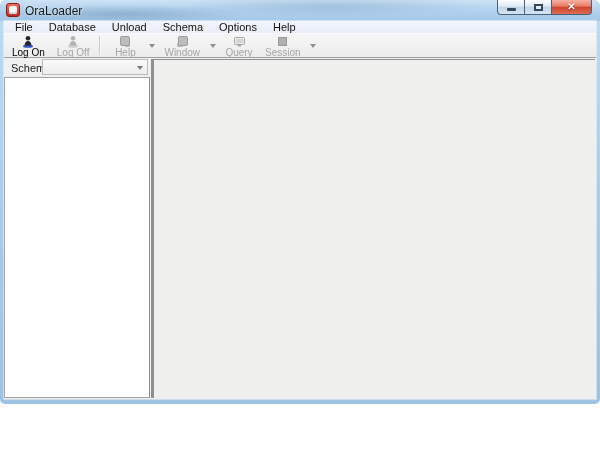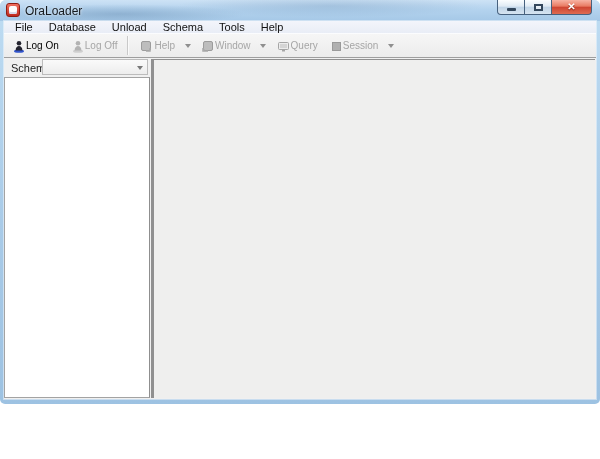--- a/index.html
+++ b/index.html
@@ -35,21 +35,21 @@
     box-shadow:0 0 0 1px rgba(255,255,255,0.45);}
   
   .menubar{position:absolute;left:0;right:0;top:0;height:12px;
     background:linear-gradient(180deg,#f3f5fb,#e9edf6);border-bottom:1px solid #fbfcfe;
     display:flex;align-items:center;padding-left:3px;}
   .menu-item{font-size:11px;color:#111;padding:16px 8px;line-height:12px;cursor:default;}
   
   .toolbar{position:absolute;left:0;right:0;top:13px;height:24px;box-sizing:border-box;
     background:linear-gradient(180deg,#f6f6f6,#ececec);border-bottom:1px solid #9e9e9e;
     display:flex;align-items:stretch;padding-left:2px;}
-  .tbtn{display:flex;flex-direction:row;align-items:center;justify-content:center;
+  .tbtn{display:flex;flex-direction:column;align-items:center;justify-content:center;
     padding:1px 6px 0 6px;min-width:28px;}
   .tbtn .ticon{height:13px;display:flex;align-items:center;}
   .tbtn .tlabel{font-size:10px;line-height:10px;color:#000;white-space:nowrap;}
   .tbtn.disabled .tlabel{color:#a6a6a6;}
   .tsep{width:1px;background:#c9c9c9;border-right:1px solid #fafafa;margin:2px 4px;}
   .tdrop{display:flex;align-items:center;justify-content:center;width:13px;}
   .tdrop .arr{width:0;height:0;border-left:3px solid transparent;border-right:3px solid transparent;
     border-top:4px solid #8f8f8f;}
   
   .schema-row{position:absolute;left:0;top:37px;width:147px;height:19px;background:#f0f0f0;}
@@ -89,21 +89,21 @@
     </div>
   </div>
 
   <div class="client">
 
     <div class="menubar">
       <span class="menu-item">File</span>
       <span class="menu-item">Database</span>
       <span class="menu-item">Unload</span>
       <span class="menu-item">Schema</span>
-      <span class="menu-item">Tools</span>
+      <span class="menu-item">Options</span>
       <span class="menu-item">Help</span>
     </div>
 
     <div class="toolbar">
 
       <div class="tbtn">
         <span class="ticon">
           <svg width="14" height="13" viewBox="0 0 14 13">
             <ellipse cx="7" cy="11.2" rx="5" ry="1.6" fill="#3355cc"></ellipse>
             <circle cx="7" cy="3.2" r="2.3" fill="#23232e"></circle>

